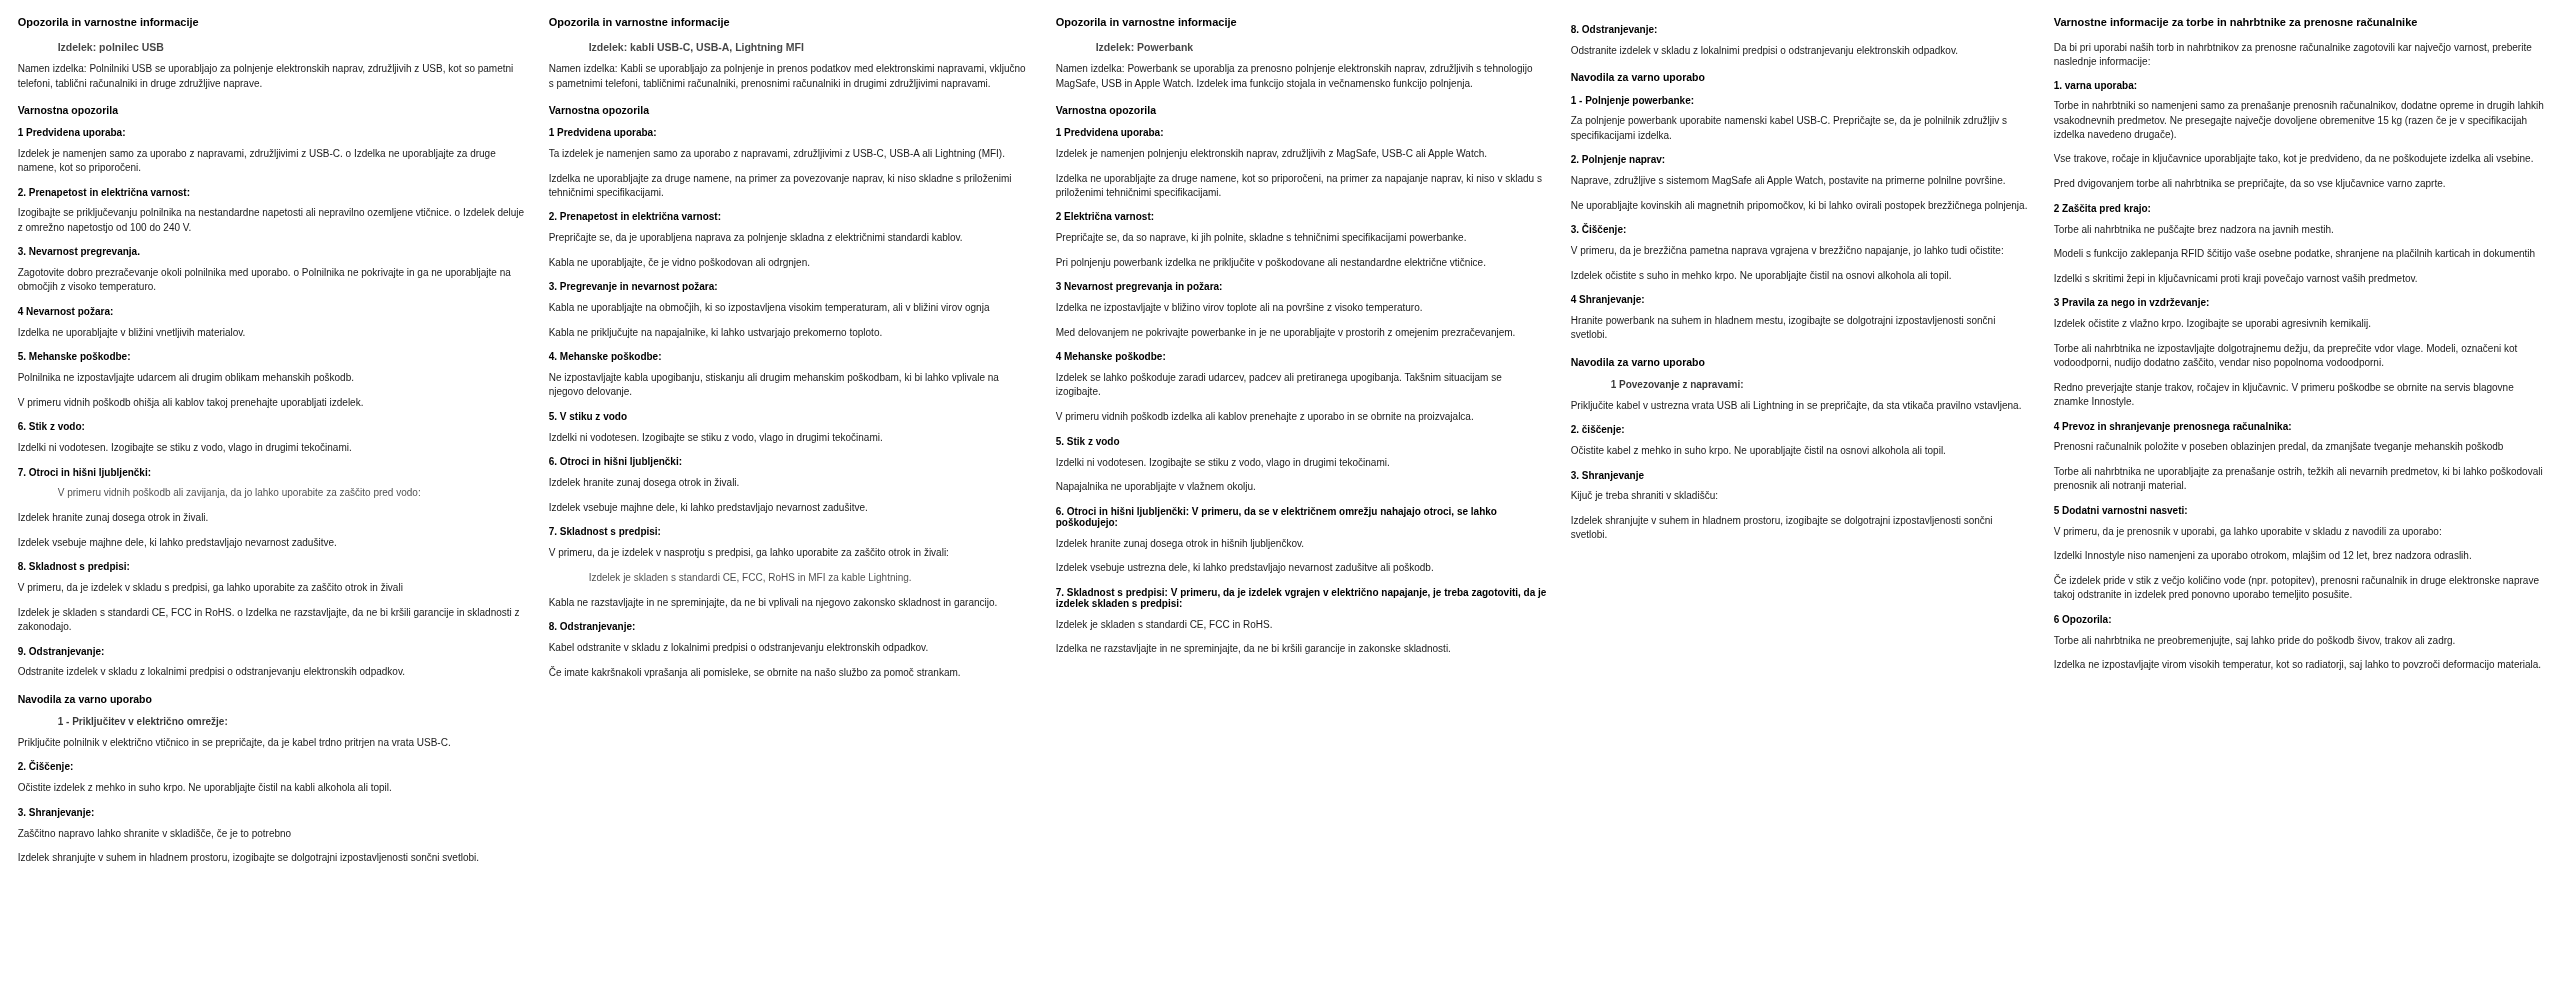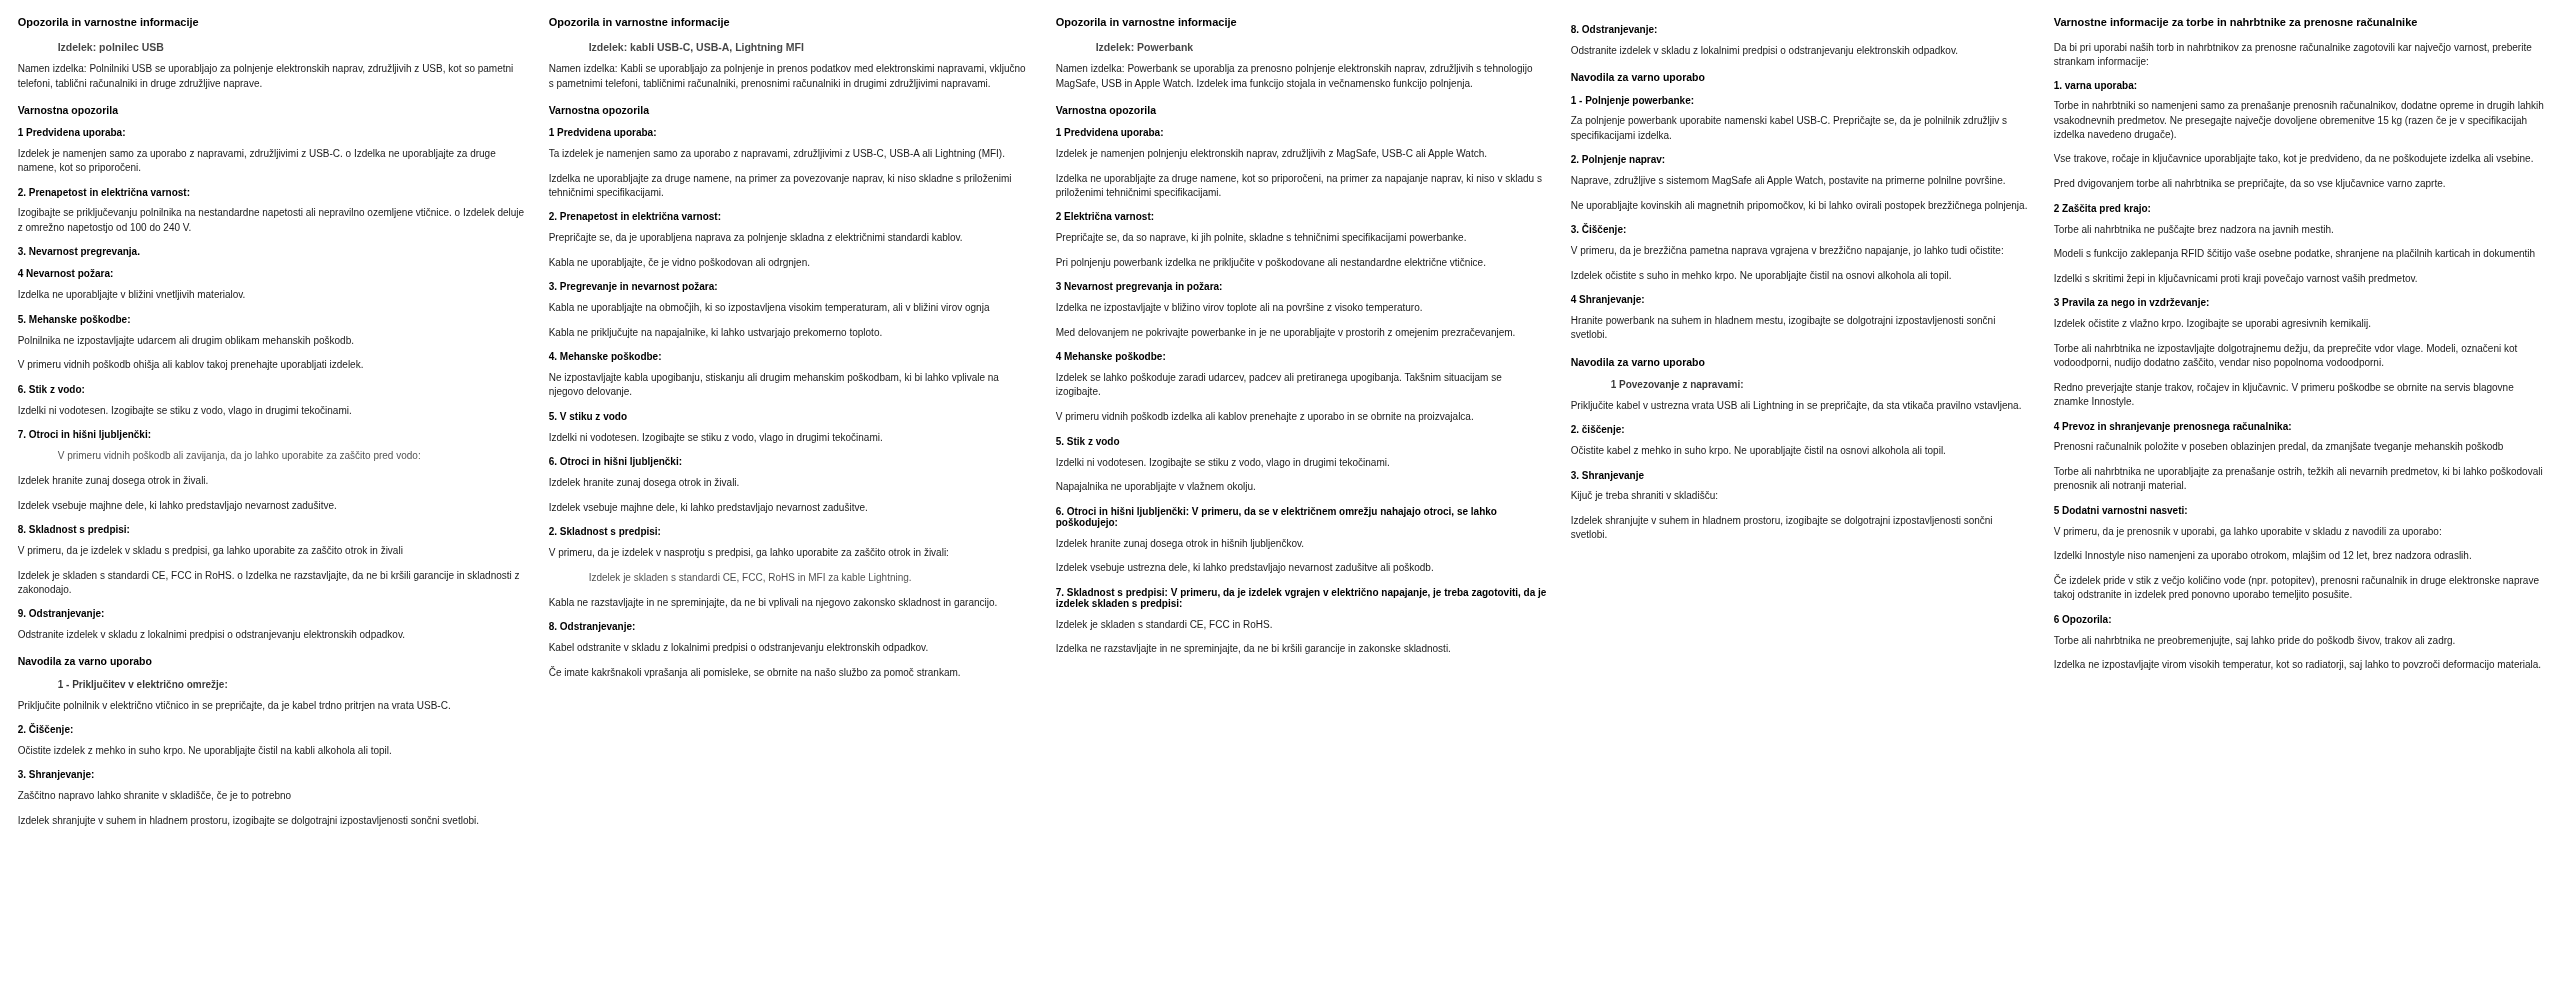--- a/index.html
+++ b/index.html
@@ -81,20 +81,21 @@
     <div class="column col-1">
       <div class="doc-title">Opozorila in varnostne informacije</div>
       <div class="subtitle-line blurry">Izdelek: polnilec USB</div>
       <p class="body">Namen izdelka: Polnilniki USB se uporabljajo za polnjenje elektronskih naprav, združljivih z USB, kot so pametni telefoni, tablični računalniki in druge združljive naprave.</p>
       <h3 class="section">Varnostna opozorila</h3>
       <h4 class="sub">1 Predvidena uporaba:</h4>
       <p class="body">Izdelek je namenjen samo za uporabo z napravami, združljivimi z USB-C. o Izdelka ne uporabljajte za druge namene, kot so priporočeni.</p>
       <h4 class="sub">2. Prenapetost in električna varnost:</h4>
       <p class="body">Izogibajte se priključevanju polnilnika na nestandardne napetosti ali nepravilno ozemljene vtičnice. o Izdelek deluje z omrežno napetostjo od 100 do 240 V.</p>
       <h4 class="sub">3. Nevarnost pregrevanja.</h4>
+      <p class="body">Zagotovite dobro prezračevanje okoli polnilnika med uporabo. o Polnilnika ne pokrivajte in ga ne uporabljajte na območjih z visoko temperaturo.</p>
       <h4 class="sub">4 Nevarnost požara:</h4>
       <p class="body">Izdelka ne uporabljajte v bližini vnetljivih materialov.</p>
       <h4 class="sub">5. Mehanske poškodbe:</h4>
       <p class="body">Polnilnika ne izpostavljajte udarcem ali drugim oblikam mehanskih poškodb.</p>
       <p class="body">V primeru vidnih poškodb ohišja ali kablov takoj prenehajte uporabljati izdelek.</p>
       <h4 class="sub">6. Stik z vodo:</h4>
       <p class="body">Izdelki ni vodotesen. Izogibajte se stiku z vodo, vlago in drugimi tekočinami.</p>
       <h4 class="sub">7. Otroci in hišni ljubljenčki:</h4>
       <p class="body blurry">V primeru vidnih poškodb ali zavijanja, da jo lahko uporabite za zaščito pred vodo:</p>
       <p class="body">Izdelek hranite zunaj dosega otrok in živali.</p>
@@ -127,21 +128,21 @@
       <h4 class="sub">3. Pregrevanje in nevarnost požara:</h4>
       <p class="body">Kabla ne uporabljajte na območjih, ki so izpostavljena visokim temperaturam, ali v bližini virov ognja</p>
       <p class="body">Kabla ne priključujte na napajalnike, ki lahko ustvarjajo prekomerno toploto.</p>
       <h4 class="sub">4. Mehanske poškodbe:</h4>
       <p class="body">Ne izpostavljajte kabla upogibanju, stiskanju ali drugim mehanskim poškodbam, ki bi lahko vplivale na njegovo delovanje.</p>
       <h4 class="sub">5. V stiku z vodo</h4>
       <p class="body">Izdelki ni vodotesen. Izogibajte se stiku z vodo, vlago in drugimi tekočinami.</p>
       <h4 class="sub">6. Otroci in hišni ljubljenčki:</h4>
       <p class="body">Izdelek hranite zunaj dosega otrok in živali.</p>
       <p class="body">Izdelek vsebuje majhne dele, ki lahko predstavljajo nevarnost zadušitve.</p>
-      <h4 class="sub">2. Skladnost s predpisi:</h4>
+      <h4 class="sub">7. Skladnost s predpisi:</h4>
       <p class="body">V primeru, da je izdelek v nasprotju s predpisi, ga lahko uporabite za zaščito otrok in živali:</p>
       <p class="body blurry">Izdelek je skladen s standardi CE, FCC, RoHS in MFI za kable Lightning.</p>
       <p class="body">Kabla ne razstavljajte in ne spreminjajte, da ne bi vplivali na njegovo zakonsko skladnost in garancijo.</p>
       <h4 class="sub">8. Odstranjevanje:</h4>
       <p class="body">Kabel odstranite v skladu z lokalnimi predpisi o odstranjevanju elektronskih odpadkov.</p>
       <p class="body">Če imate kakršnakoli vprašanja ali pomisleke, se obrnite na našo službo za pomoč strankam.</p>
     </div>
     <div class="column col-3">
       <div class="doc-title">Opozorila in varnostne informacije</div>
       <div class="subtitle-line blurry">Izdelek: Powerbank</div>
@@ -187,21 +188,21 @@
       <h4 class="sub blurry">1 Povezovanje z napravami:</h4>
       <p class="body">Priključite kabel v ustrezna vrata USB ali Lightning in se prepričajte, da sta vtikača pravilno vstavljena.</p>
       <h4 class="sub">2. čiščenje:</h4>
       <p class="body">Očistite kabel z mehko in suho krpo. Ne uporabljajte čistil na osnovi alkohola ali topil.</p>
       <h4 class="sub">3. Shranjevanje</h4>
       <p class="body">Kijuč je treba shraniti v skladišču:</p>
       <p class="body">Izdelek shranjujte v suhem in hladnem prostoru, izogibajte se dolgotrajni izpostavljenosti sončni svetlobi.</p>
     </div>
     <div class="column col-5">
       <div class="doc-title">Varnostne informacije za torbe in nahrbtnike za prenosne računalnike</div>
-      <p class="body">Da bi pri uporabi naših torb in nahrbtnikov za prenosne računalnike zagotovili kar največjo varnost, preberite strankam informacije:</p>
+      <p class="body">Da bi pri uporabi naših torb in nahrbtnikov za prenosne računalnike zagotovili kar največjo varnost, preberite naslednje informacije:</p>
       <h4 class="sub first">1. varna uporaba:</h4>
       <p class="body">Torbe in nahrbtniki so namenjeni samo za prenašanje prenosnih računalnikov, dodatne opreme in drugih lahkih vsakodnevnih predmetov. Ne presegajte največje dovoljene obremenitve 15 kg (razen če je v specifikacijah izdelka navedeno drugače).</p>
       <p class="body">Vse trakove, ročaje in ključavnice uporabljajte tako, kot je predvideno, da ne poškodujete izdelka ali vsebine.</p>
       <p class="body">Pred dvigovanjem torbe ali nahrbtnika se prepričajte, da so vse ključavnice varno zaprte.</p>
       <h4 class="sub">2 Zaščita pred krajo:</h4>
       <p class="body">Torbe ali nahrbtnika ne puščajte brez nadzora na javnih mestih.</p>
       <p class="body">Modeli s funkcijo zaklepanja RFID ščitijo vaše osebne podatke, shranjene na plačilnih karticah in dokumentih</p>
       <p class="body">Izdelki s skritimi žepi in ključavnicami proti kraji povečajo varnost vaših predmetov.</p>
       <h4 class="sub">3 Pravila za nego in vzdrževanje:</h4>
       <p class="body">Izdelek očistite z vlažno krpo. Izogibajte se uporabi agresivnih kemikalij.</p>

